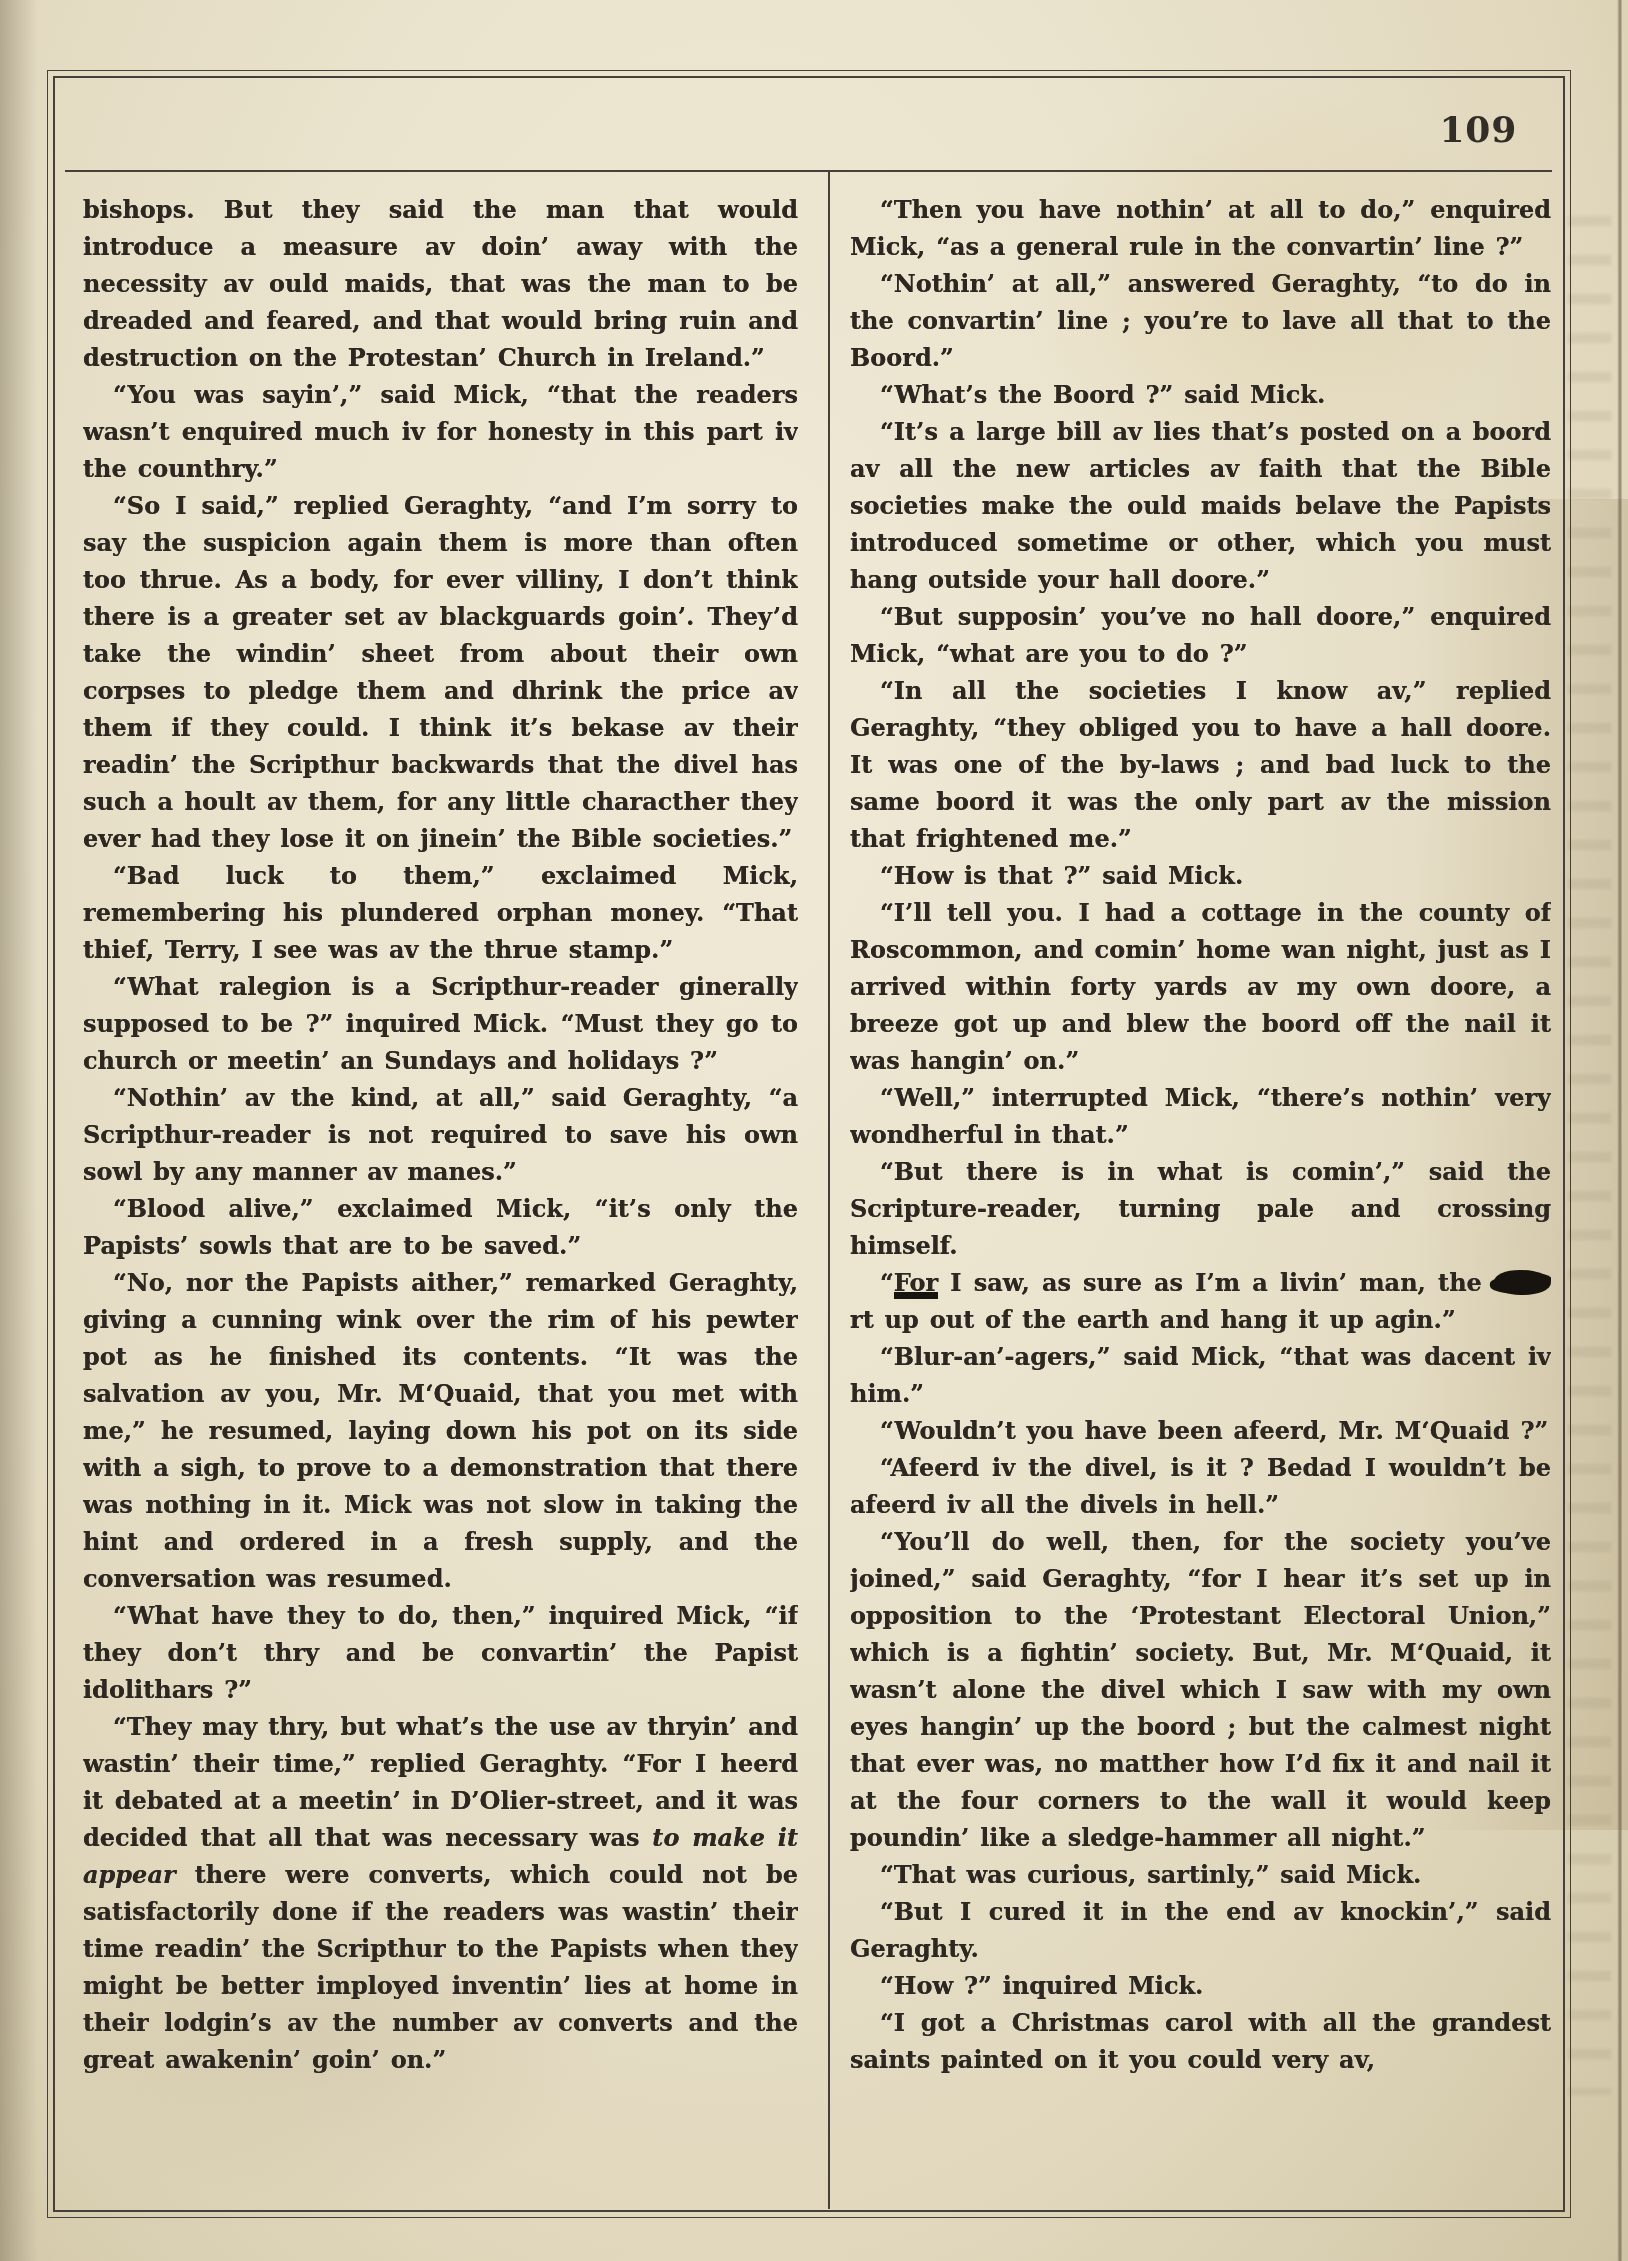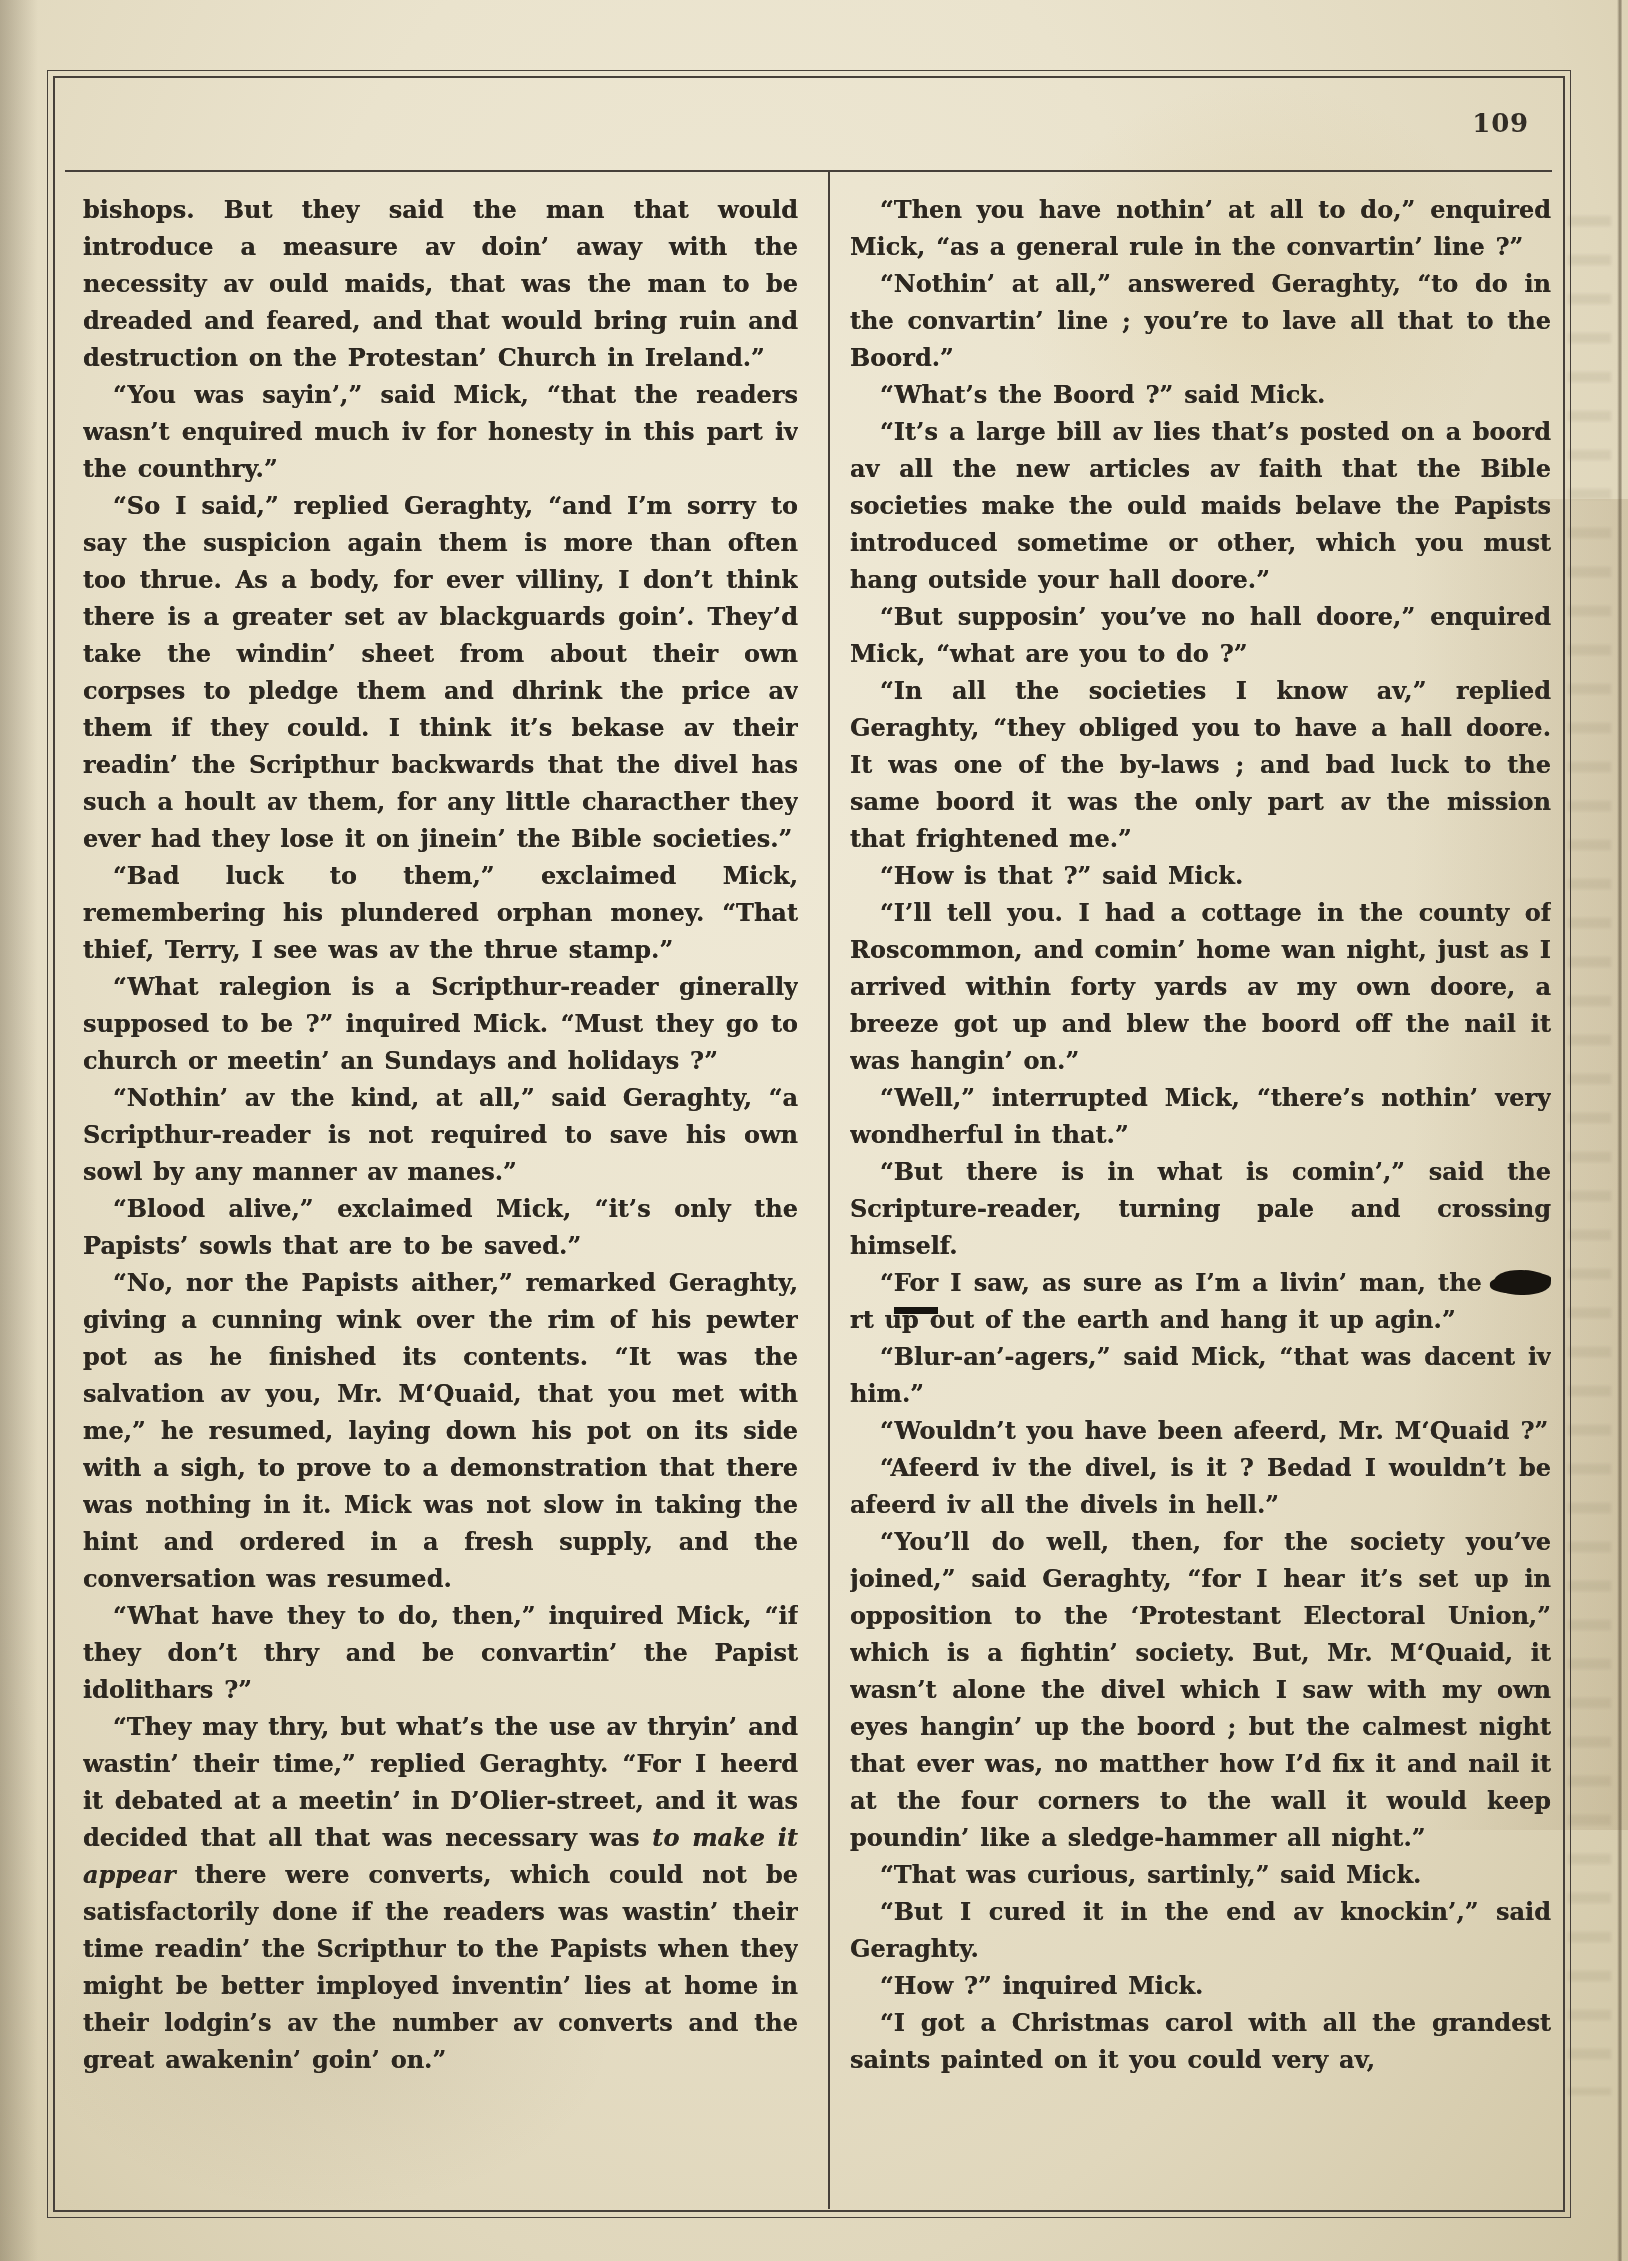--- a/index.html
+++ b/index.html
@@ -56,22 +56,22 @@
   }
   .title {
     text-align: center;
     font-style: italic;
     font-weight: bold;
     font-size: 32px;
     letter-spacing: 2.5px;
     padding-top: 3.3px;
   }
   .page-number {
-    position: absolute; right: 20px; top: 6.7px;
-    font-size: 26px; font-weight: bold; font-style: normal;
+    position: absolute; right: 32px; top: 6.7px;
+    font-size: 36px; font-weight: bold; font-style: normal;
     letter-spacing: 0.8px;
   }
   .header-rule {
     position: absolute; top: 170px; left: 65px; right: 77px; height: 1.7px;
     background: #46403a;
   }
   
   .columns {
     position: absolute; top: 191px; left: 83px; right: 77px; bottom: 62px;
   }
@@ -93,21 +93,21 @@
     text-align: justify;
     text-indent: 30px;
     word-spacing: 2.5px;
     color: #2c2720;
     text-shadow: 0 0 0.5px rgba(45,40,30,0.8);
   }
   p.noindent { text-indent: 0; }
   em { font-style: italic; }
   .marked {
     background: linear-gradient(#17140f, #17140f) left bottom / 100% 7.5px no-repeat;
-    padding-bottom: 17px;
+    padding-bottom: 2px;
   }
   .smudge {
     display: inline-block;
     width: 57px; height: 25px;
     background: #17140f;
     border-radius: 48% 55% 52% 50%;
     vertical-align: -4.2px;
     box-shadow: -8.3px 2.5px 0 -4.2px #17140f, 6.7px -3.3px 0 -5.8px #17140f;
   }
 </style>

